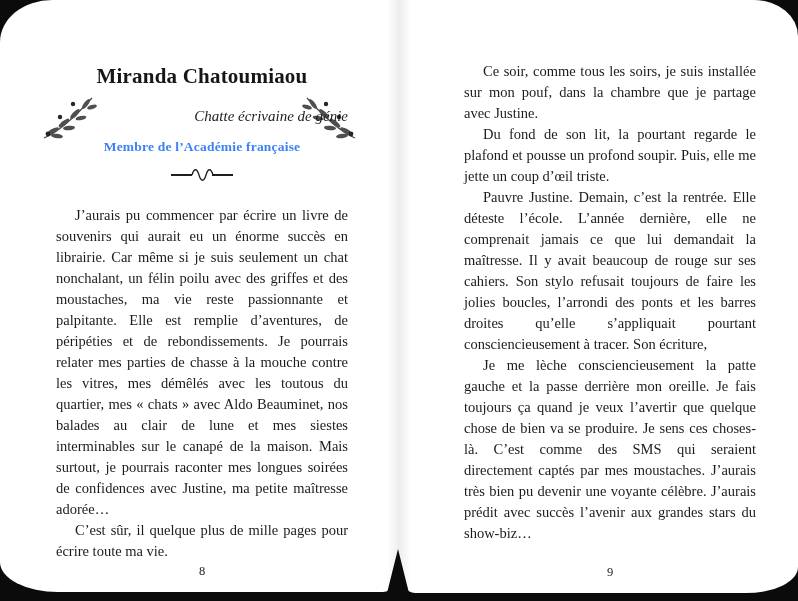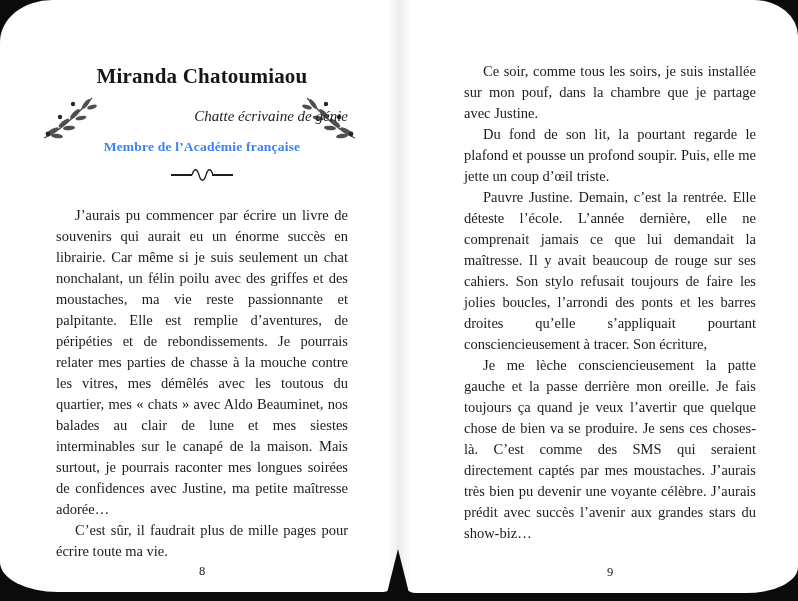--- a/index.html
+++ b/index.html
@@ -163,21 +163,21 @@
           <g stroke="#1e1e1e" fill="none">
             <path d="M0 7 H 21" stroke-width="2"></path>
             <path d="M21 7 c2 -7, 5 -7, 7 0 c2 7, 5 7, 7 0 c2 -7, 5 -7, 7 0" stroke-width="1.3"></path>
             <path d="M41 7 H 62" stroke-width="2"></path>
           </g>
         </svg>
       </div>
 
       <div class="body-text">
         <p>J’aurais pu commencer par écrire un livre de souvenirs qui aurait eu un énorme succès en librairie. Car même si je suis seulement un chat nonchalant, un félin poilu avec des griffes et des moustaches, ma vie reste passionnante et palpitante. Elle est remplie d’aventures, de péripéties et de rebondissements. Je pourrais relater mes parties de chasse à la mouche contre les vitres, mes démêlés avec les toutous du quartier, mes « chats » avec Aldo Beauminet, nos balades au clair de lune et mes siestes interminables sur le canapé de la maison. Mais surtout, je pourrais raconter mes longues soirées de confidences avec Justine, ma petite maîtresse adorée…</p>
-        <p>C’est sûr, il faudrait plus de mille pages pour écrire toute ma vie.</p>
+        <p>C’est sûr, il quelque plus de mille pages pour écrire toute ma vie.</p>
       </div>
 
       <div class="page-number">8</div>
     </div>
   </div>
 
   <div class="page page-right">
     <div class="text-col">
       <div class="body-text">
         <p>Ce soir, comme tous les soirs, je suis installée sur mon pouf, dans la chambre que je partage avec Justine.</p>

